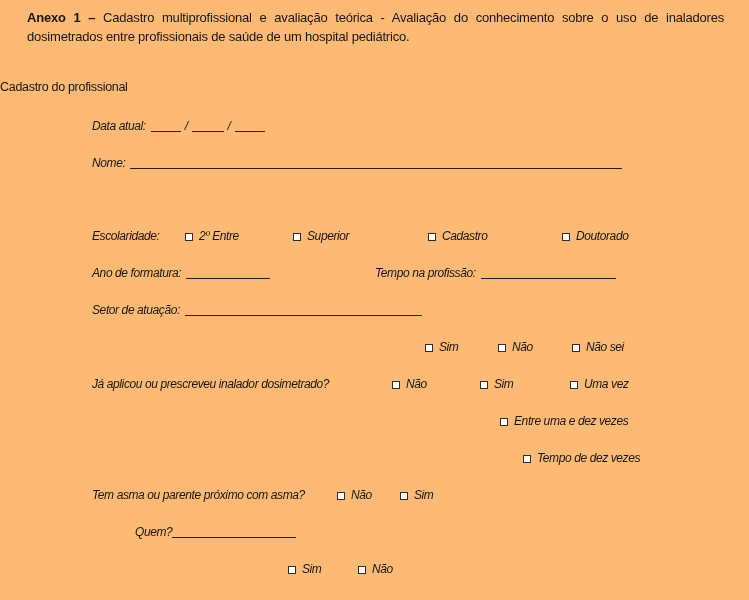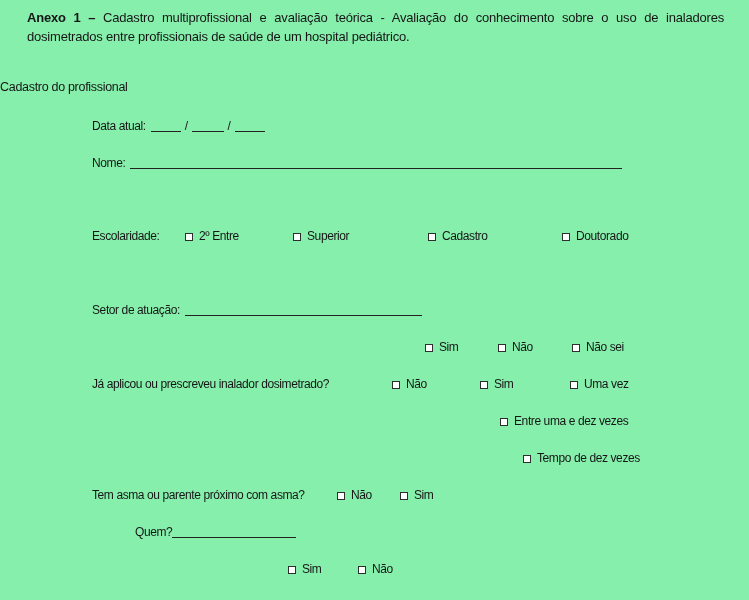--- a/index.html
+++ b/index.html
@@ -4,34 +4,34 @@
 <style>
   * { margin:0; padding:0; box-sizing:border-box; }
   html,body { width:749px; height:600px; }
   body {
     background:#ffffff;
     font-family:"Liberation Sans", sans-serif;
     color:#161616;
     position:relative;
     overflow:hidden;
   }
-  .page { position:absolute; inset:0; background:#86efac; }
+  .page { position:absolute; inset:0; background:#fdba74; }
   .hdr {
     position:absolute; left:27px; top:8px; width:697px;
     font-size:13px; line-height:19px; letter-spacing:-0.2px;
     text-align:justify;
   }
   .hdr b { font-weight:bold; }
   .title {
     position:absolute; left:0; top:80px; width:749px;
     text-align:left; font-size:12.5px; letter-spacing:-0.3px;
   }
   .row {
     position:absolute; left:0; width:749px; height:18px;
-    font-size:12px; letter-spacing:-0.4px; white-space:nowrap;
+    font-size:12px; letter-spacing:-0.4px; white-space:nowrap;font-style:italic;
   }
   .at { position:absolute; top:0; }
   .opt { position:absolute; top:0; }
   .ln {
     display:inline-block; height:12px;
     border-bottom:1px solid #222222;
     vertical-align:-2px;
   }
   .cb {
     display:inline-block; width:8px; height:8px;
@@ -60,20 +60,24 @@
 
 
   <div class="row" style="top:229px">
     <span class="at" style="left:92px">Escolaridade:</span>
     <span class="opt" style="left:185px"><span class="cb"></span><span>2º Entre</span></span>
     <span class="opt" style="left:293px"><span class="cb"></span><span>Superior</span></span>
     <span class="opt" style="left:428px"><span class="cb"></span><span>Cadastro</span></span>
     <span class="opt" style="left:562px"><span class="cb"></span><span>Doutorado</span></span>
   </div>
 
+  <div class="row" style="top:266px">
+    <span class="at" style="left:92px"><span>Ano de formatura:</span><span class="ln gap" style="width:84px"></span></span>
+    <span class="at" style="left:375px"><span>Tempo na profissão:</span><span class="ln gap" style="width:135px"></span></span>
+  </div>
 
   <div class="row" style="top:303px">
     <span class="at" style="left:92px"><span>Setor de atuação:</span><span class="ln gap" style="width:237px"></span></span>
   </div>
 
   <div class="row" style="top:340px">
     <span class="opt" style="left:425px"><span class="cb"></span><span>Sim</span></span>
     <span class="opt" style="left:498px"><span class="cb"></span><span>Não</span></span>
     <span class="opt" style="left:572px"><span class="cb"></span><span>Não sei</span></span>
   </div>

